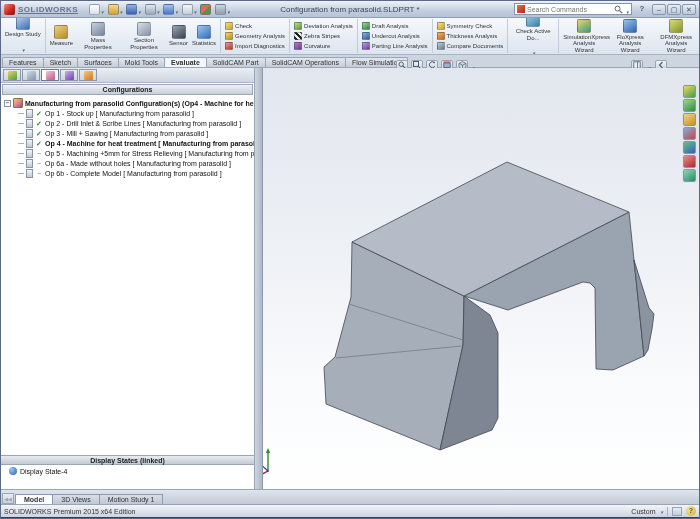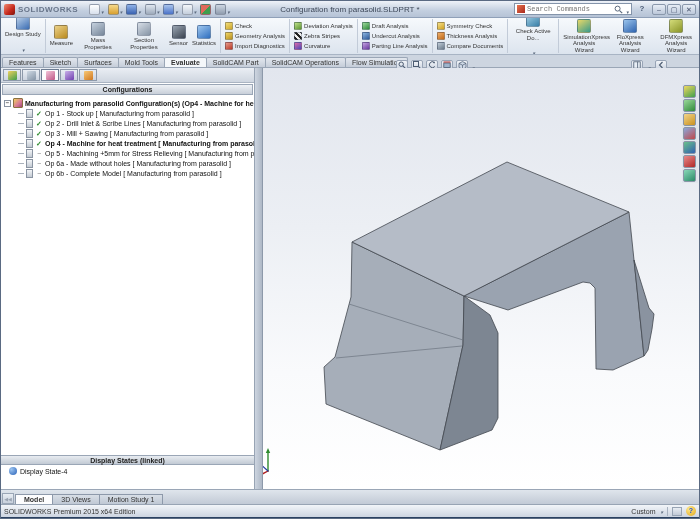--- a/index.html
+++ b/index.html
@@ -6,31 +6,31 @@
   html,body { width:700px; height:519px; overflow:hidden; }
   body { font-family:"Liberation Sans", sans-serif; background:#c6cedb; position:relative;
          border:1px solid #5a6a82; }
 
   
   .titlebar { position:absolute; left:0; top:0; right:0; height:17px;
     background:linear-gradient(#eef2f8,#c3cfdf 60%,#b6c3d6); border-bottom:1px solid #8fa0b8;
     display:flex; align-items:center; padding:0 3px; }
   .logo { width:11px; height:11px; border-radius:2px; margin-right:3px;
     background:linear-gradient(135deg,#f08a70,#c4281c 60%,#7e150d); }
-  .brandtxt { font-size:8px; font-weight:bold; color:#68758a; letter-spacing:.5px; margin-right:10px; }
+  .brandtxt { font-size:8px; font-weight:bold; color:#68758a; letter-spacing:.5px; margin-right:10px;text-decoration:underline; }
   .qat { display:flex; align-items:center; gap:2px; }
   .qbtn { display:flex; align-items:center; height:13px; padding:0 1px; border-radius:2px; }
   .qi { width:11px; height:11px; border-radius:2px; border:1px solid rgba(90,100,120,.55); display:block; }
   .dd::after { content:"▾"; font-size:5px; color:#5c6a7e; margin-left:1px; }
   .wtitle { position:absolute; left:50%; transform:translateX(-50%); font-size:8px; color:#3c4657; white-space:nowrap; }
   .search { margin-left:auto; display:flex; align-items:center; width:118px; height:12px; background:#fff;
     border:1px solid #8494aa; padding:0 2px; gap:2px; }
   .s-ic { width:8px; height:8px; background:linear-gradient(135deg,#e8744f,#a8281c); flex:none; }
   .search input { border:none; outline:none; flex:1; min-width:0; font-size:7px; color:#555;
-    font-family:Liberation Mono, monospace; background:transparent; }
+    font-family:Liberation Sans, sans-serif; background:transparent; }
   .mag { flex:none; }
   .tb-help { width:12px; height:12px; margin-left:4px; font-size:8px; font-weight:bold; color:#4a5a74;
     text-align:center; line-height:12px; }
   .winbtns { display:flex; gap:1px; margin-left:4px; }
   .winbtn { width:14px; height:11px; background:linear-gradient(#e7edf5,#bcc8da); border:1px solid #8a98ac;
     border-radius:2px; font-size:7px; line-height:9px; text-align:center; color:#44506a; }
   .winbtn.min::after{content:"–";} .winbtn.max::after{content:"▢";} .winbtn.close::after{content:"✕";}
 
   
   .ribbon { position:absolute; left:0; top:17px; right:0; height:37px;

